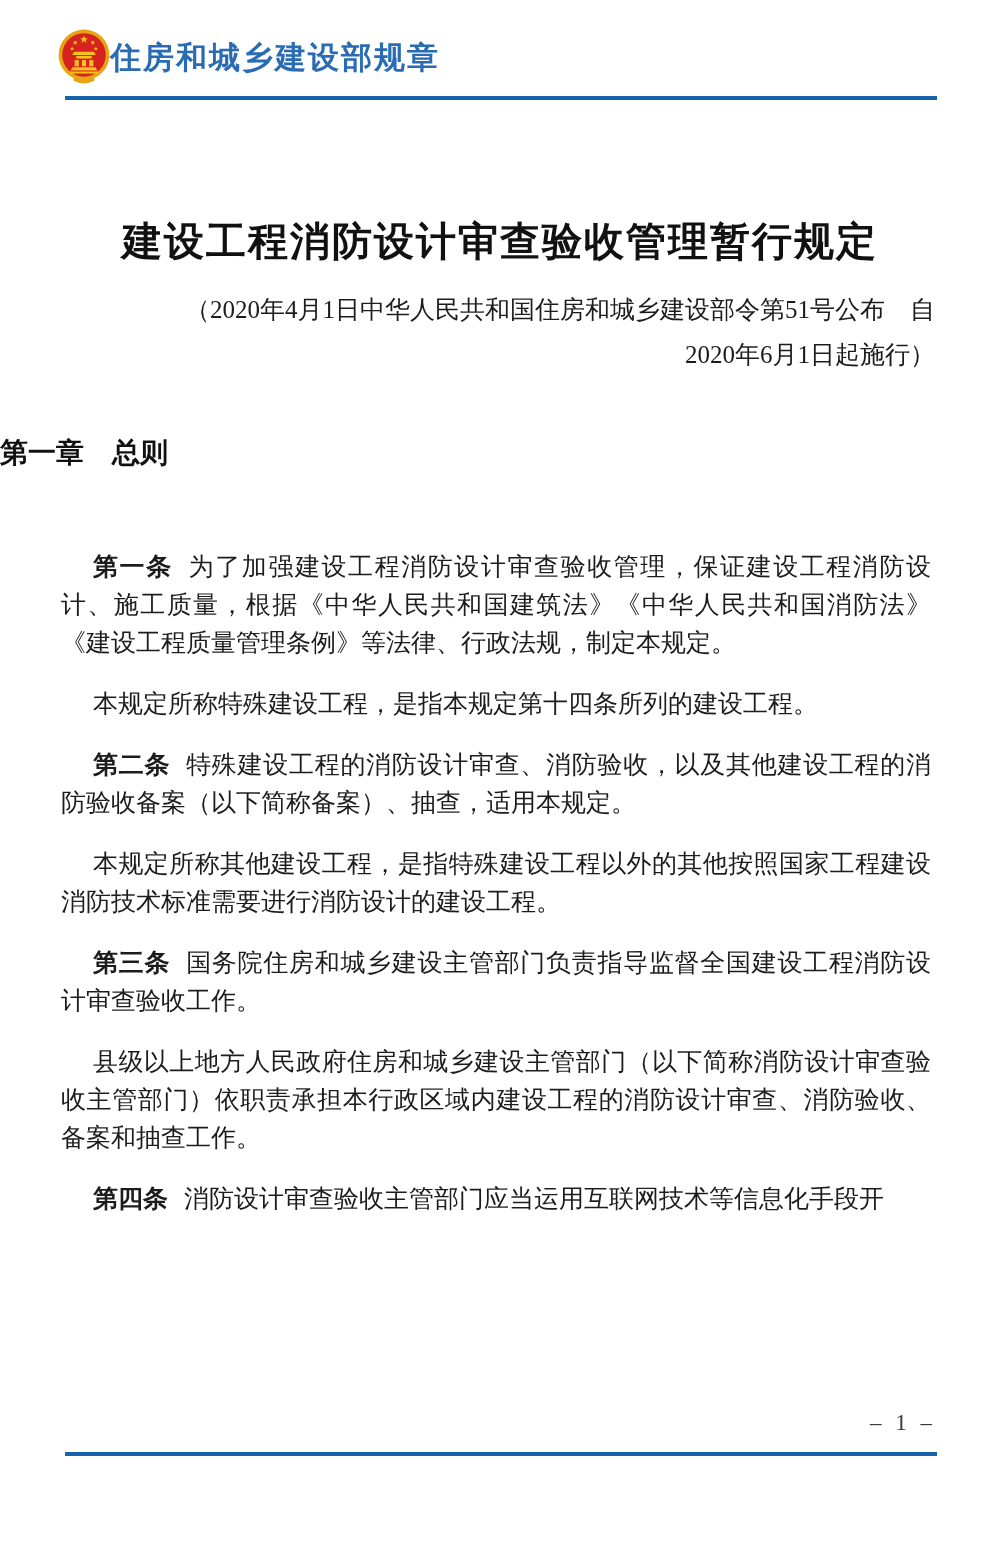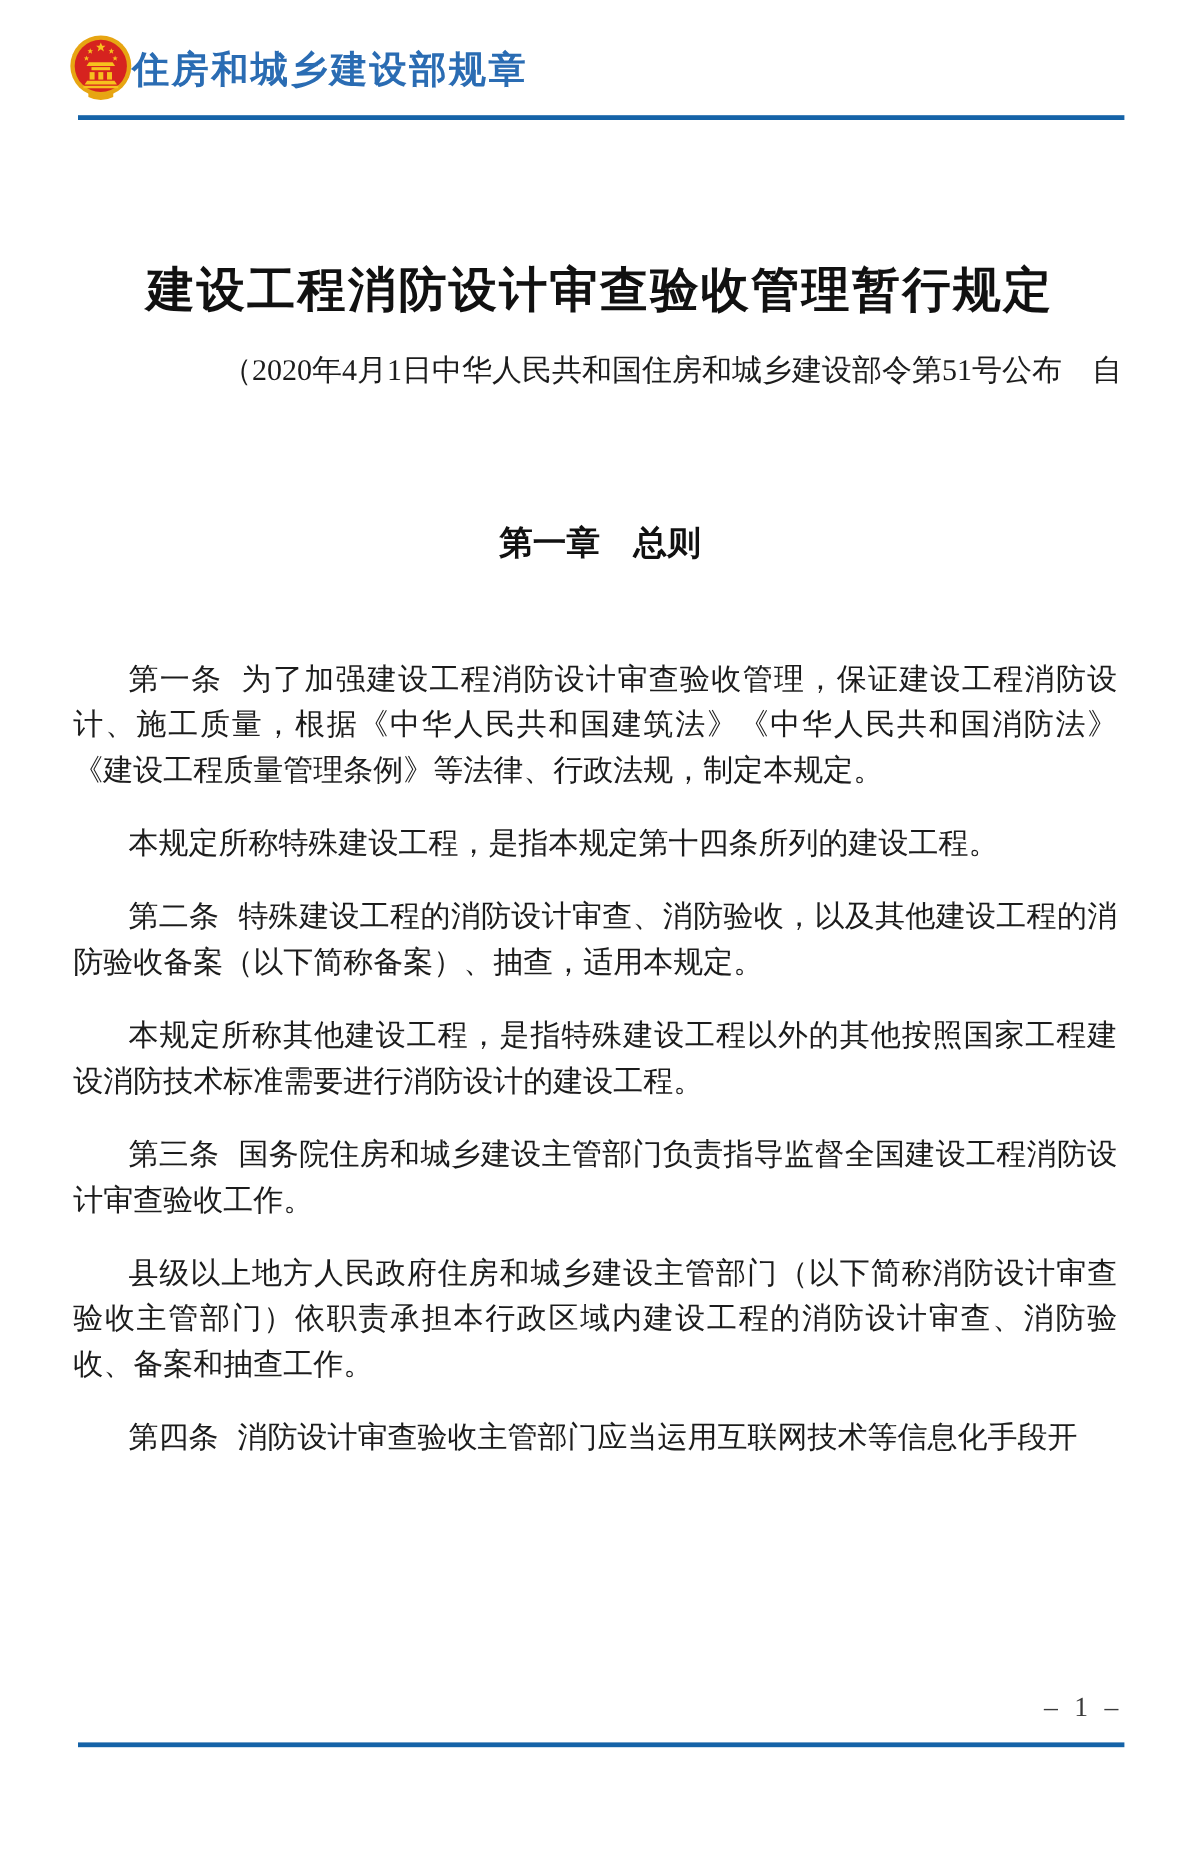--- a/index.html
+++ b/index.html
@@ -64,21 +64,21 @@
     color: #1c1c1c;
   }
 
   
   .chapter-heading {
     position: absolute;
     top: 434px;
     left: 0;
     width: 1000px;
     margin: 0;
-    text-align: center;
+    text-align: left;
     font-size: 28px;
     font-weight: bold;
     color: #111111;
     font-family: "Liberation Sans", sans-serif;
   }
 
   
   .content {
     position: absolute;
     top: 547px;
@@ -87,24 +87,23 @@
     font-size: 25px;
     line-height: 38px;
     text-align: justify;
     text-justify: inter-ideograph;
   }
   .content p.para {
     margin: 0 0 22px 0;
     text-indent: 32px;
   }
   .para-label {
-    font-weight: normal;
+    font-weight: bold;
     font-family: "Liberation Sans", sans-serif;
     margin-right: 16px;
-    margin-left: 14px;
   }
   .para-label:empty { margin-right: 0; }
 
   
   .page-number {
     position: absolute;
     top: 1410px;
     right: 64px;
     font-size: 23px;
     letter-spacing: 4px;
@@ -152,20 +151,21 @@
     </span>
     <span class="header-title">住房和城乡建设部规章</span>
   </div>
   <div class="rule rule-top"></div>
 
   <main>
     <h1 class="doc-title">建设工程消防设计审查验收管理暂行规定</h1>
 
     <div class="doc-subtitle">
       <div>（2020年4月1日中华人民共和国住房和城乡建设部令第51号公布　自</div>
+      <div>2020年6月1日起施行）</div>
     </div>
 
     <h2 class="chapter-heading">第一章　总则</h2>
 
     <div class="content">
       <p class="para">
         <span class="para-label">第一条</span><span>为了加强建设工程消防设计审查验收管理，保证建设工程消防设计、施工质量，根据《中华人民共和国建筑法》《中华人民共和国消防法》《建设工程质量管理条例》等法律、行政法规，制定本规定。</span>
       </p>
       <p class="para">
         <span class="para-label"></span><span>本规定所称特殊建设工程，是指本规定第十四条所列的建设工程。</span>

